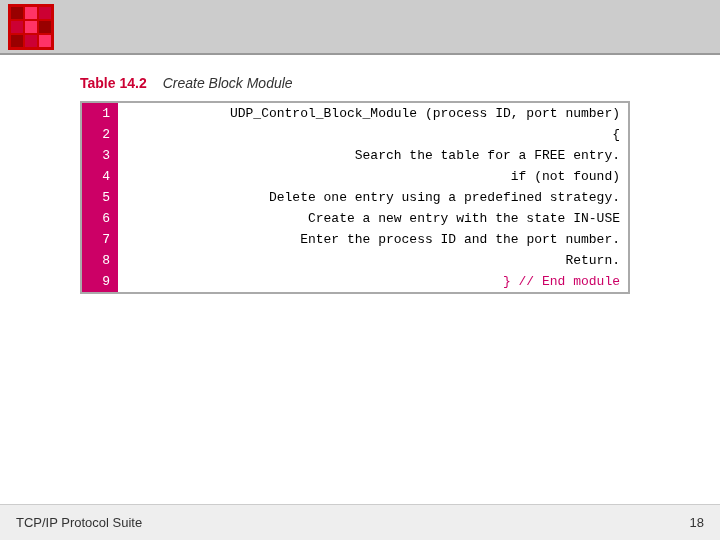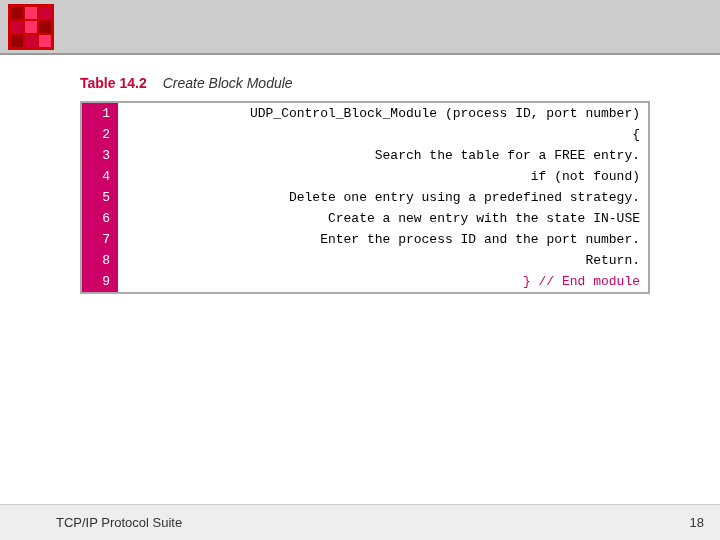--- a/index.html
+++ b/index.html
@@ -40,21 +40,21 @@
     }
     .logo-cell.dark {
       background: #990000;
     }
     .logo-cell.light {
       background: #ff3366;
     }
 
     
     .main-content {
-      padding: 20px 70px 20px 80px;
+      padding: 20px 90px 20px 80px;
     }
 
     
     .table-caption {
       display: flex;
       align-items: baseline;
       margin-bottom: 10px;
       gap: 16px;
     }
 
@@ -120,21 +120,20 @@
       border-top: 1px solid #ccc;
       display: flex;
       align-items: center;
       justify-content: space-between;
       padding: 0 16px;
     }
 
     .footer-text {
       font-size: 13px;
       color: #333;
-      margin-left: 40px;
     }
 
     .footer-page {
       font-size: 13px;
       color: #333;
     }
   </style>
 </head>
 <body>
 

